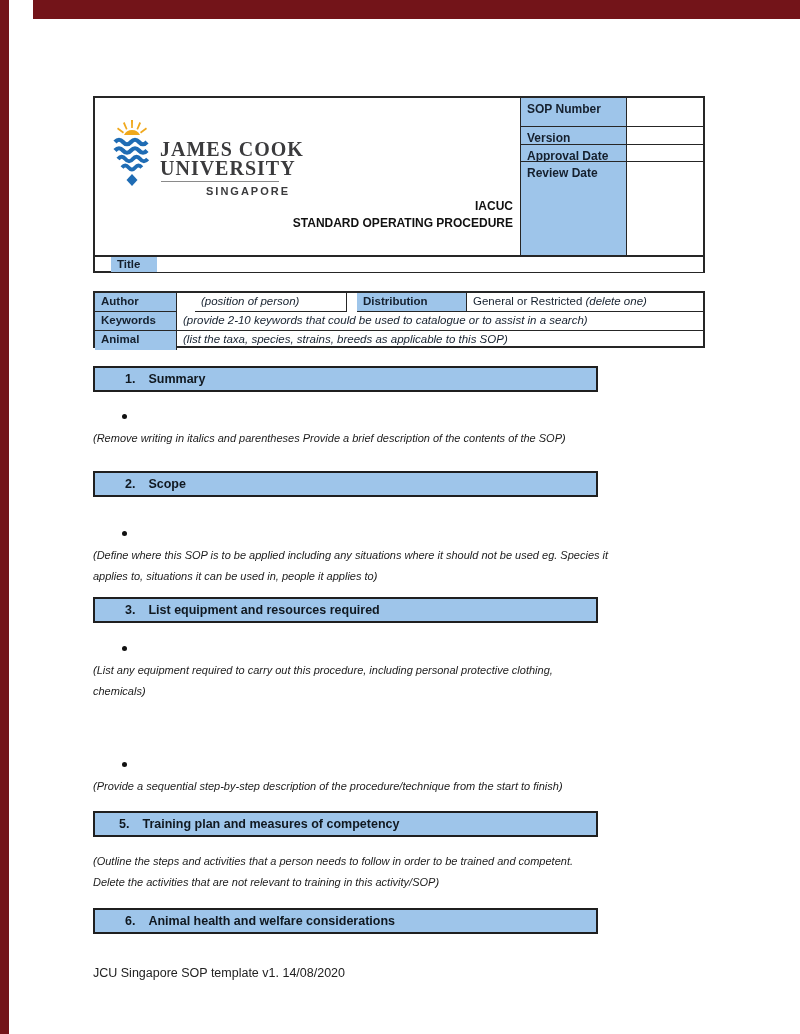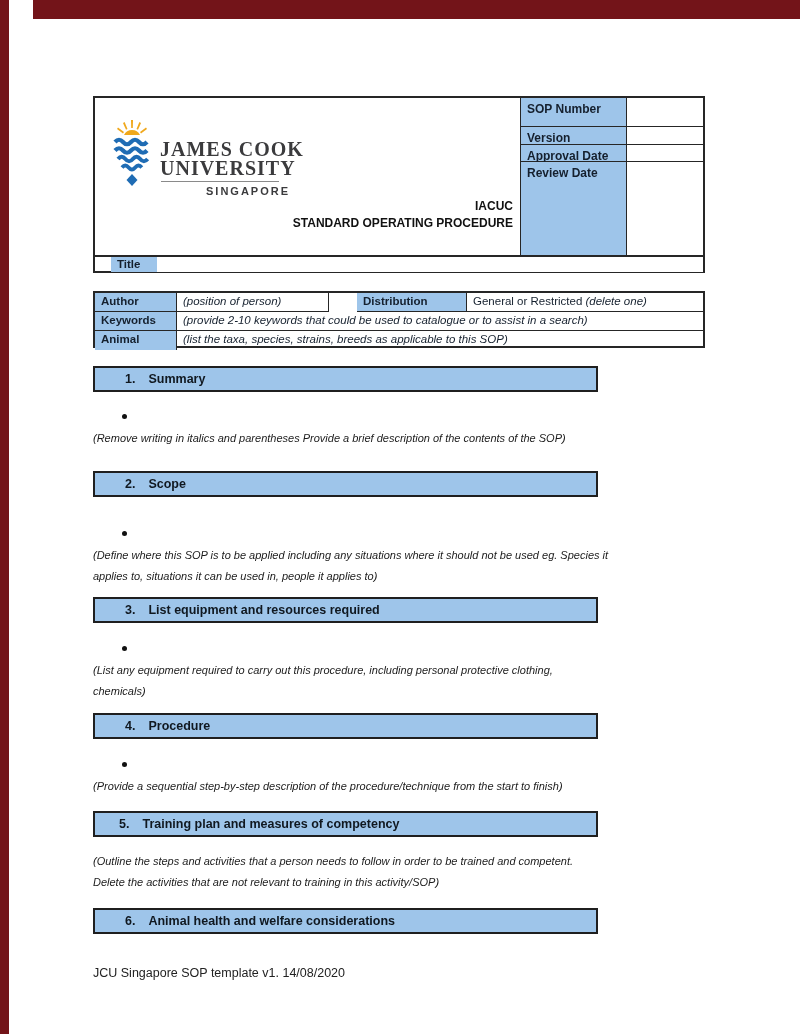--- a/index.html
+++ b/index.html
@@ -46,21 +46,21 @@
   .info-table{position:absolute;left:93px;top:291px;width:612px;height:57px;border:2px solid var(--border_dark);}
   .it-row{position:absolute;left:0;width:100%;height:19px;}
   .it-row.r0{top:0;}
   .it-row.r1{top:19px;}
   .it-row.r2{top:38px;}
   .it-cell{position:absolute;top:0;bottom:0;font-size:11.5px;color:var(--text_dark);padding:2px 0 0 6px;border-right:1.5px solid var(--border_dark);}
   .it-row.r0 .it-cell, .it-row.r1 .it-cell{border-bottom:1.5px solid var(--border_dark);}
   .it-label{background:var(--cell_blue);font-weight:bold;}
   .it-italic{font-style:italic;}
   .c-a0{left:0;width:82px;}
-  .c-a1{left:82px;width:152px;}
+  .c-a1{left:100px;width:152px;}
   .c-a2{left:262px;width:110px;background:var(--cell_blue);font-weight:bold;}
   .c-a3{left:372px;right:0;border-right:none !important;}
   .c-b0{left:0;width:82px;}
   .c-b1{left:82px;right:0;border-right:none !important;}
 
   
   .sec-bar{position:absolute;left:93px;width:505px;height:26px;background:var(--cell_blue);border:2px solid #1f1f1f;font-weight:bold;font-size:12.5px;color:#101820;padding:4px 0 0 30px;}
   .sec-num{display:inline-block;}
   .sec-title{display:inline-block;margin-left:13px;}
   .bullet{position:absolute;width:5px;height:5px;border-radius:50%;background:#111;}
@@ -169,23 +169,20 @@
   <div class="sec-note" style="top:545px;">(Define where this SOP is to be applied including any situations where it should not be used eg. Species it
 applies to, situations it can be used in, people it applies to)</div>
 
   <div class="sec-bar" style="top:597px;">
     <span class="sec-num">3.</span><span class="sec-title">List equipment and resources required</span>
   </div>
   <div class="bullet" style="left:122px;top:646px;"></div>
   <div class="sec-note" style="top:660px;">(List any equipment required to carry out this procedure, including personal protective clothing,
 chemicals)</div>
 
-  <div class="sec-bar" style="top:713px;">
-    <span class="sec-num">4.</span><span class="sec-title">Procedure</span>
-  </div>
   <div class="bullet" style="left:122px;top:762px;"></div>
   <div class="sec-note" style="top:776px;">(Provide a sequential step-by-step description of the procedure/technique from the start to finish)</div>
 
   <div class="sec-bar" style="top:811px;padding-left:24px;">
     <span class="sec-num">5.</span><span class="sec-title">Training plan and measures of competency</span>
   </div>
   <div class="sec-note" style="top:851px;">(Outline the steps and activities that a person needs to follow in order to be trained and competent.
 Delete the activities that are not relevant to training in this activity/SOP)</div>
 
   <div class="sec-bar" style="top:908px;">

